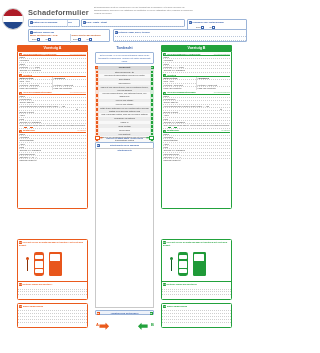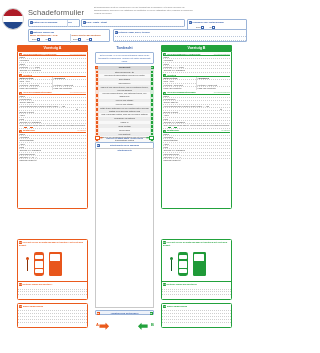--- a/index.html
+++ b/index.html
@@ -26,20 +26,21 @@
   }
   #flag .band { position:absolute; left:0; width:100%; height:33.34%; }
   #flag .b1 { top:0; background:#ae1c28; }
   #flag .b2 { top:33.33%; background:#ffffff; }
   #flag .b3 { top:66.66%; background:#21468b; }
 
   #title {
     position:absolute; left:28px; top:8px;
     font-size:7.5px; color:#5a5a5a; letter-spacing:0.1px;
     font-family:"Liberation Sans", sans-serif;
+    font-weight:bold;
   }
   #intro {
     position:absolute; left:94px; top:6px; width:100px;
     font-size:1.9px; line-height:1.45; color:#7a7a7a;
   }
 
   
   .hbox {
     position:absolute; border:0.4px solid #9bb4d8; border-radius:1px;
     background:#fff;

